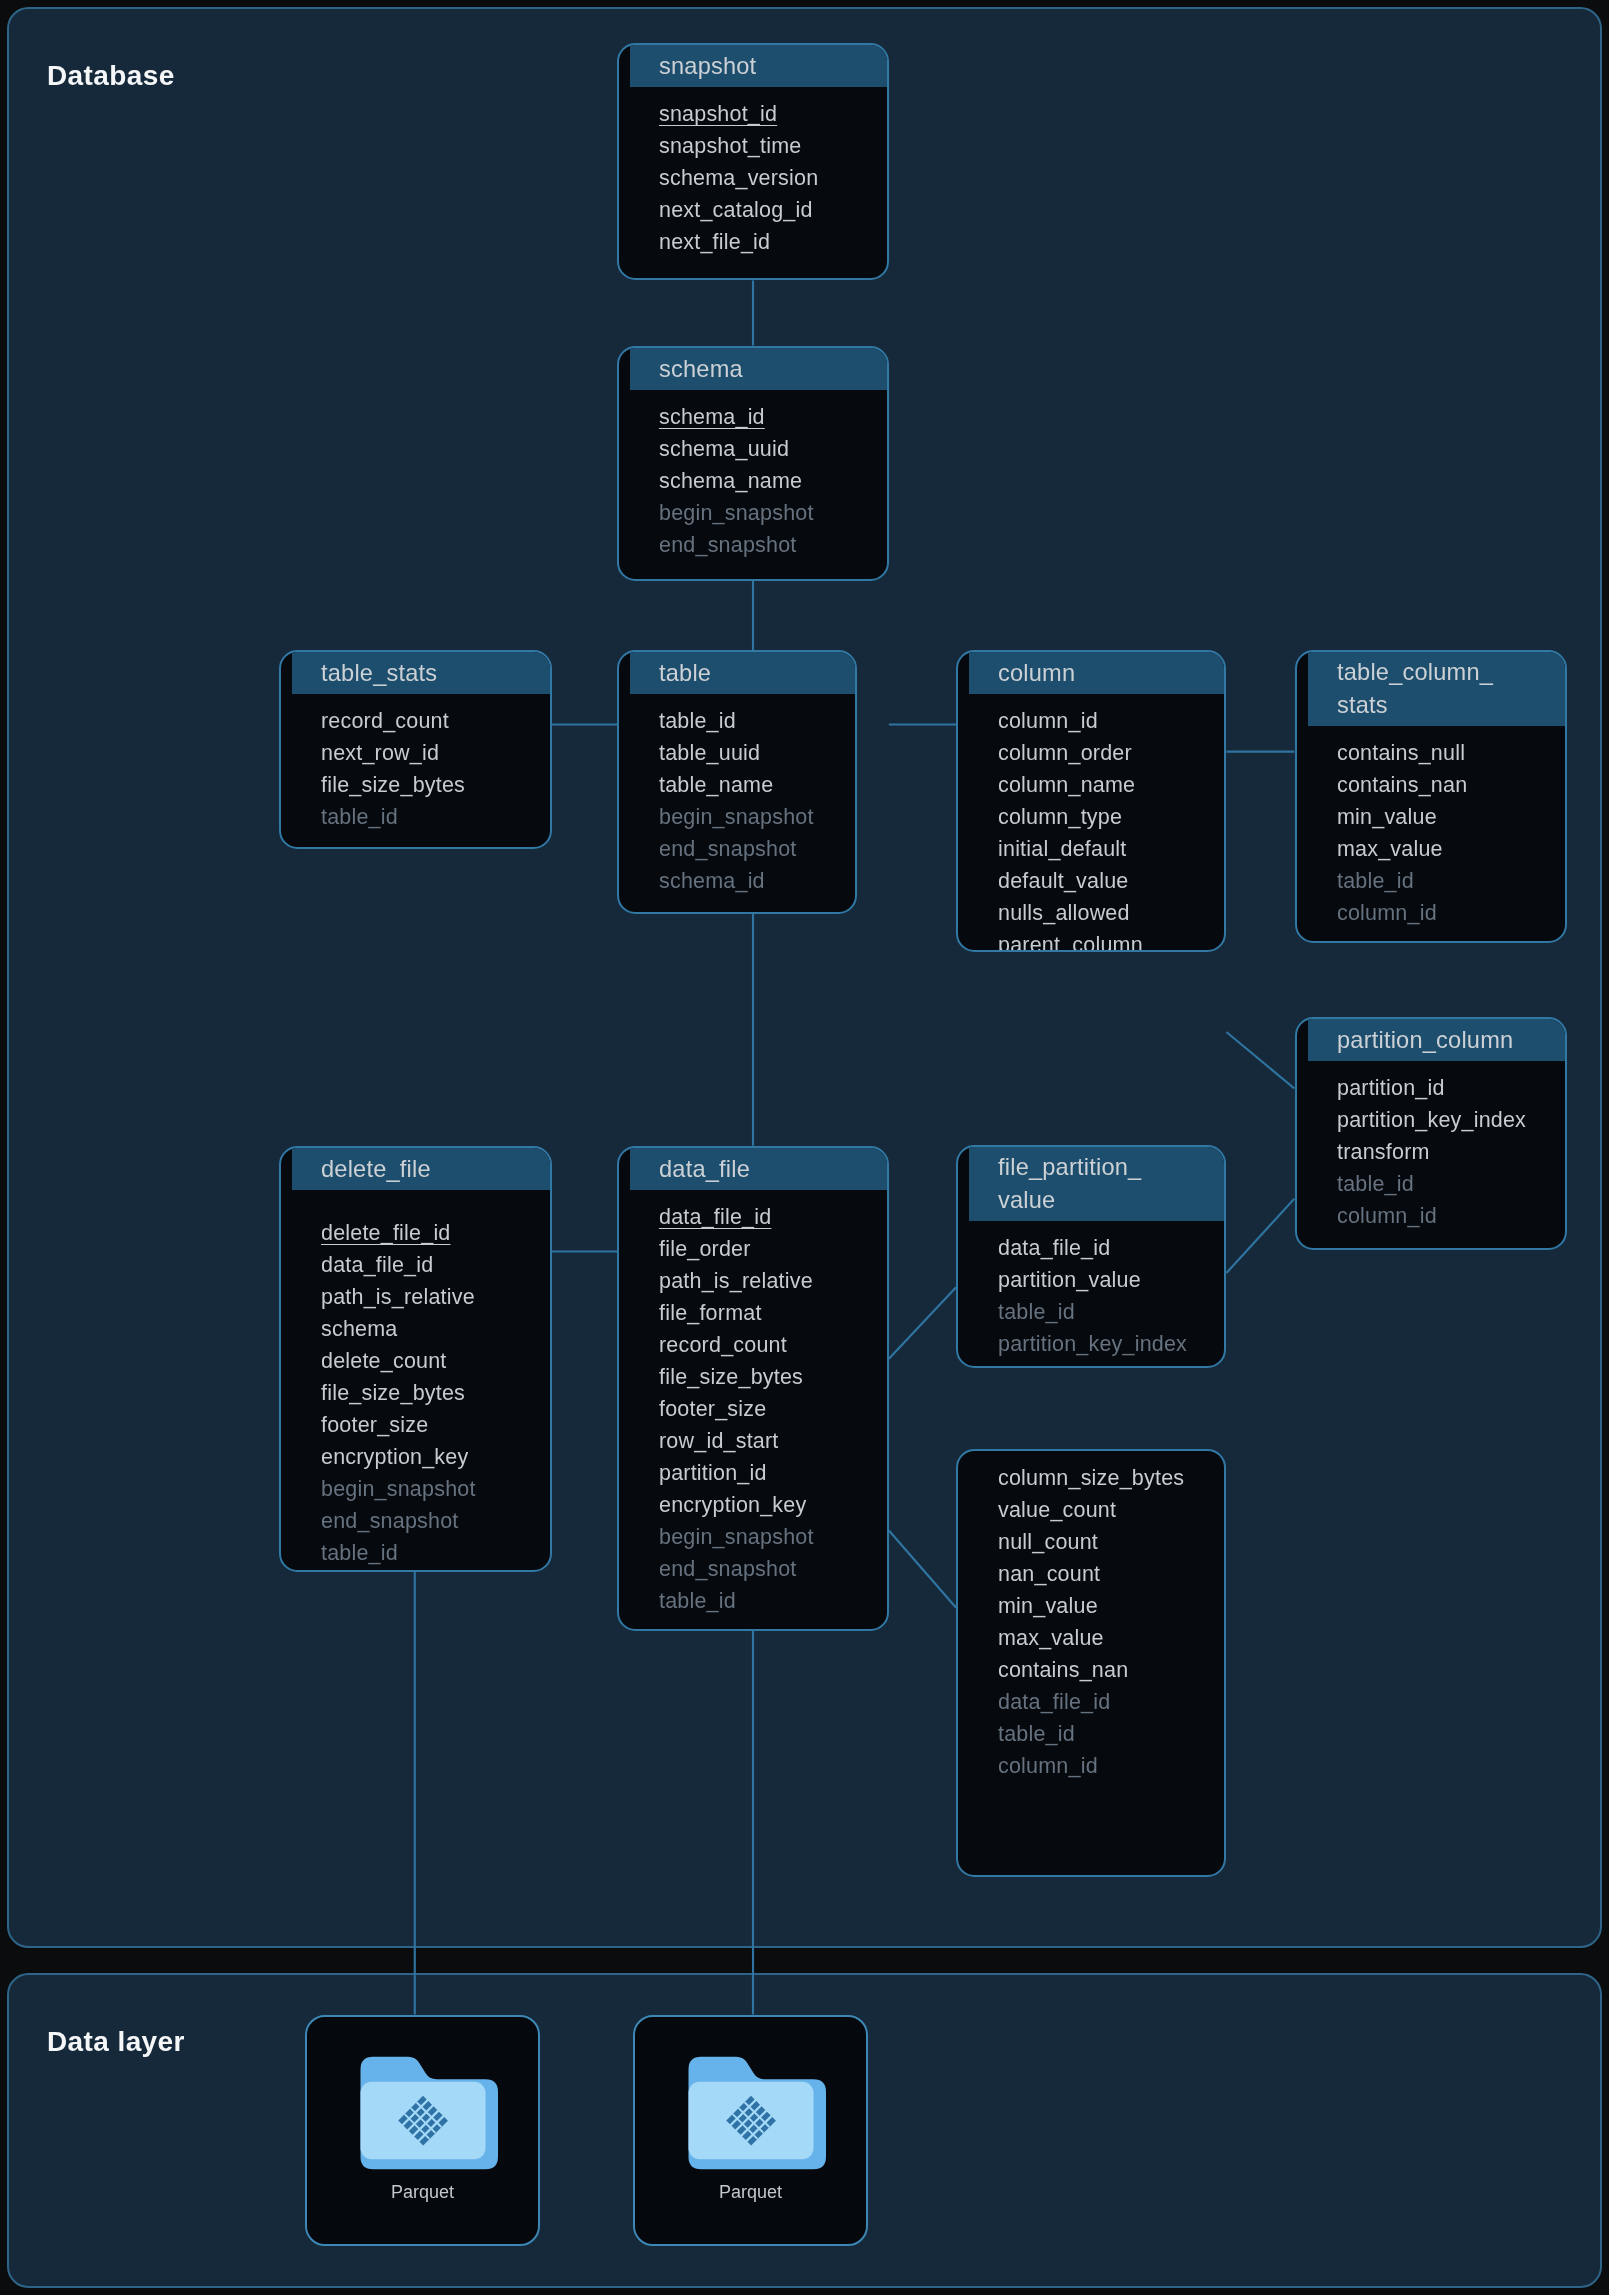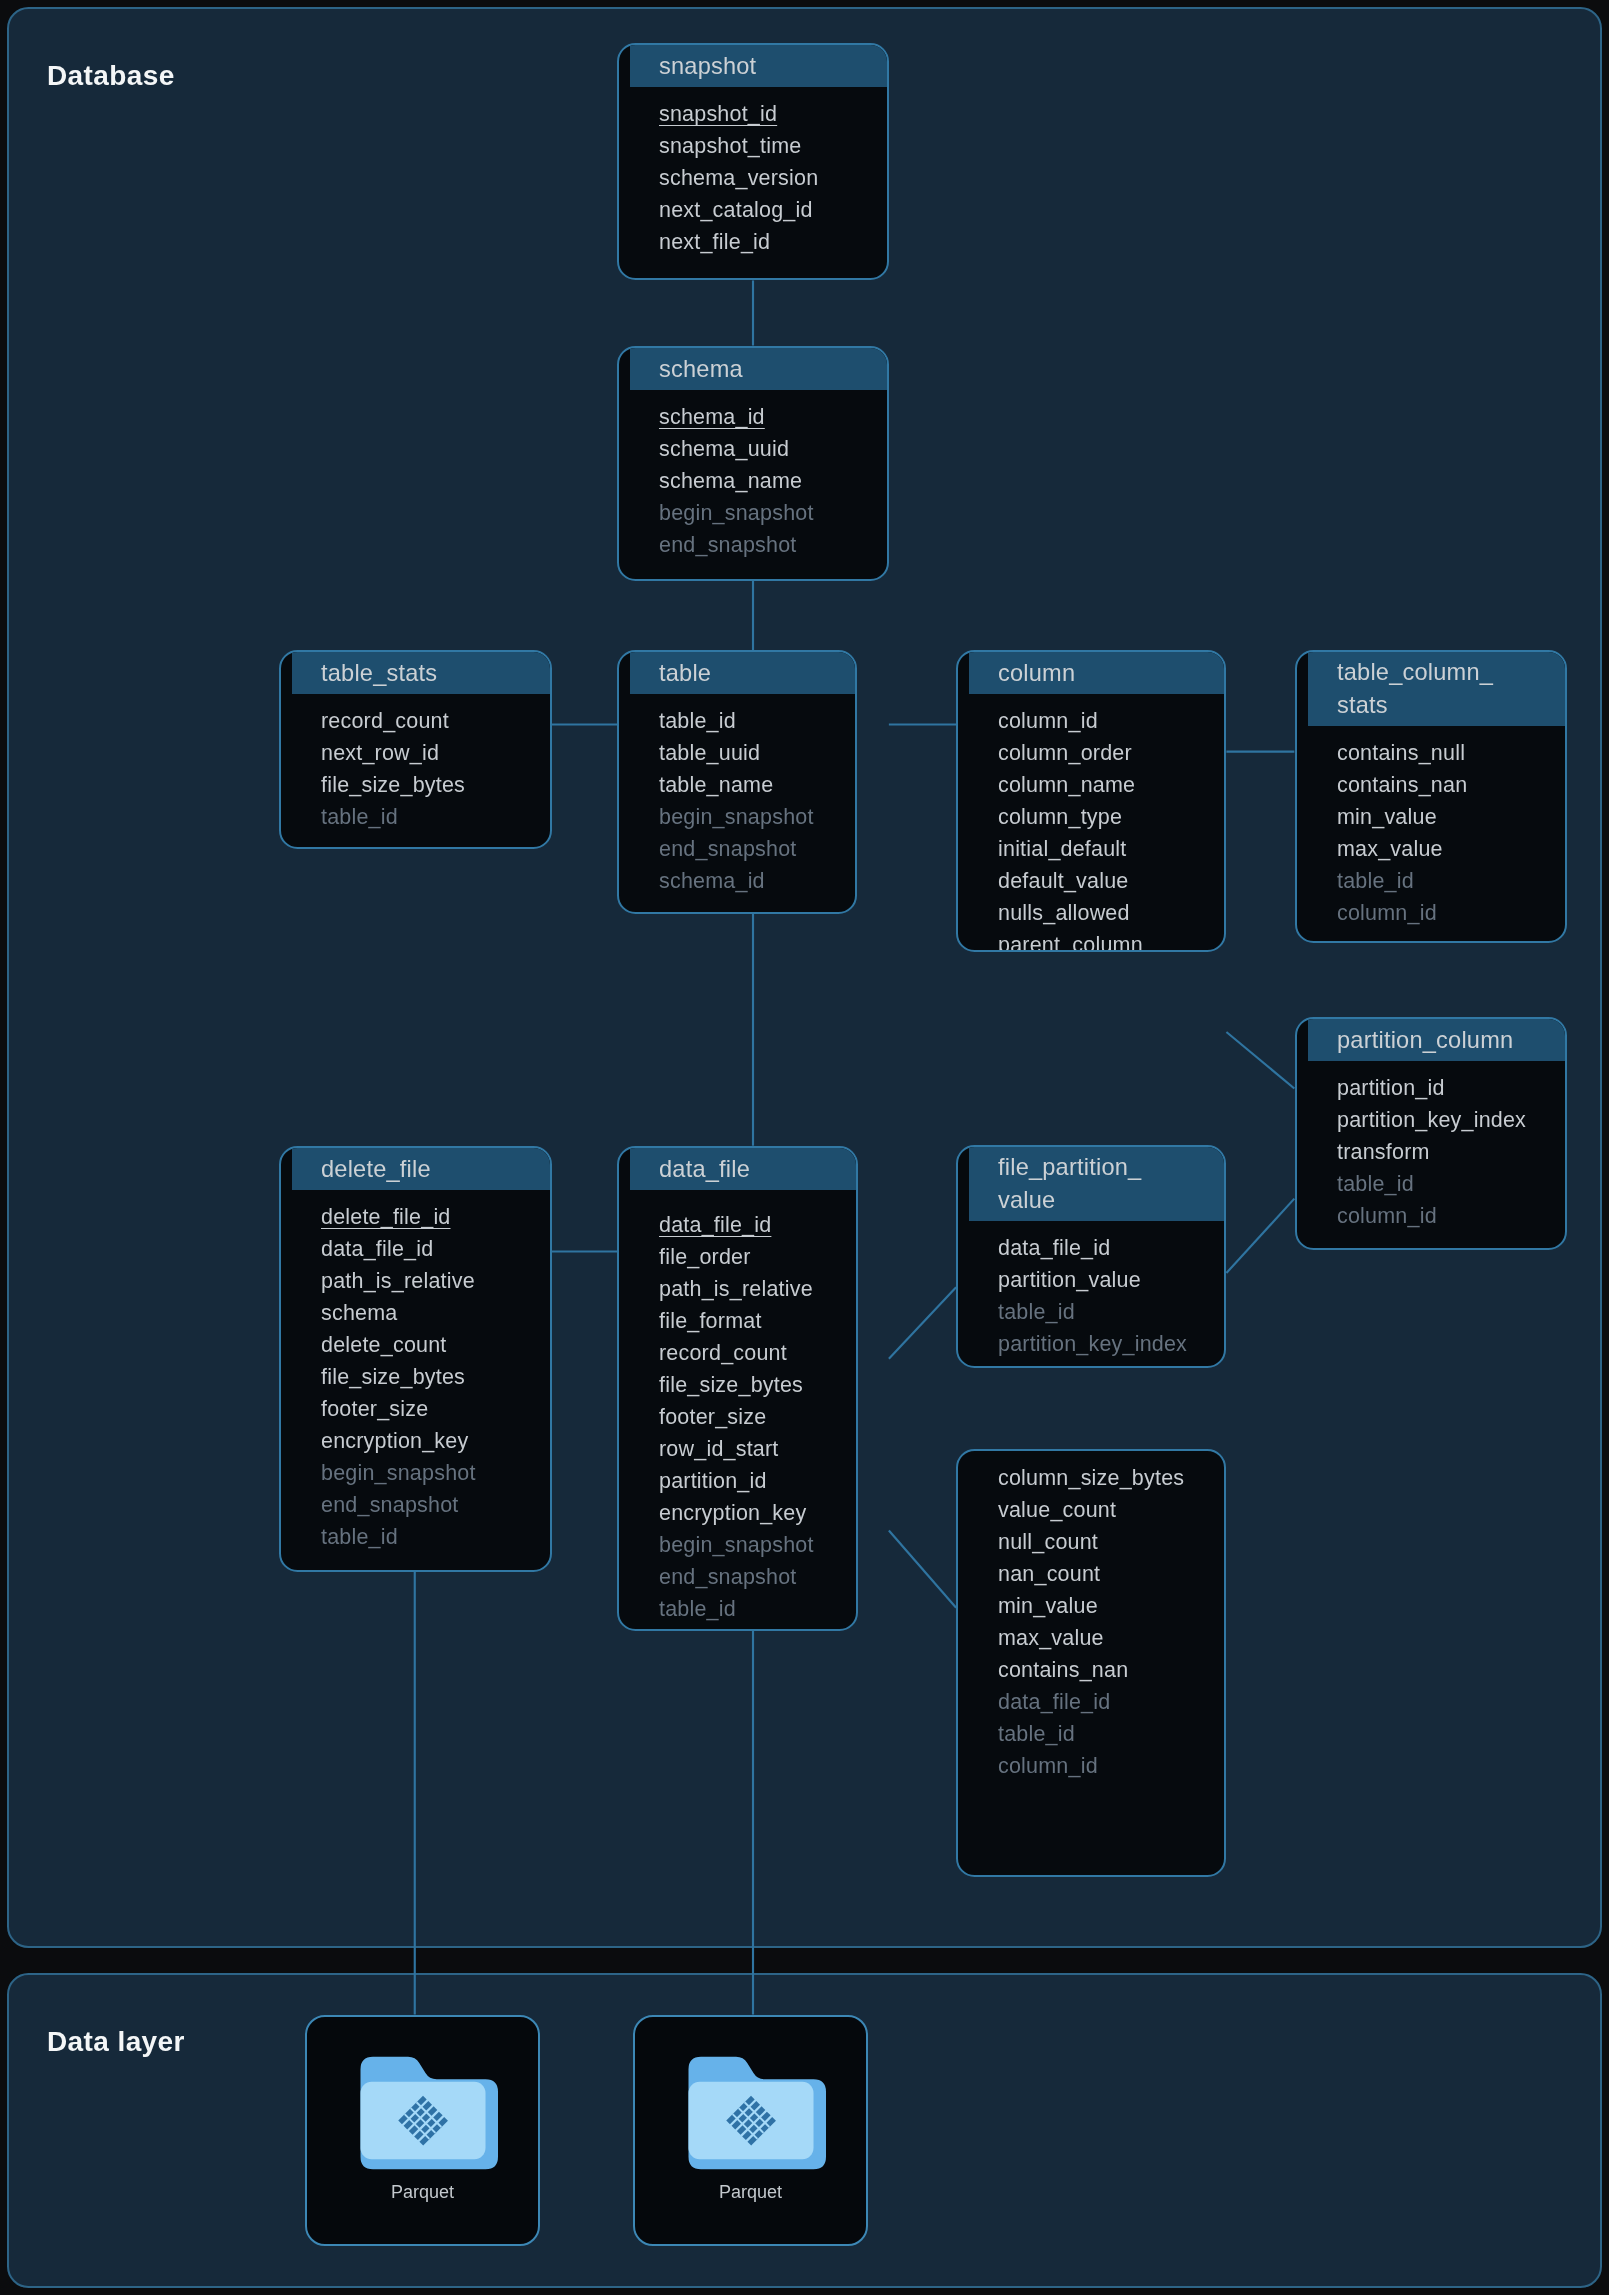--- a/index.html
+++ b/index.html
@@ -135,39 +135,39 @@
         <div>partition_column</div>
       </div>
       <div class="body">
         <div class="row">partition_id</div>
         <div class="row">partition_key_index</div>
         <div class="row">transform</div>
         <div class="row dim">table_id</div>
         <div class="row dim">column_id</div>
       </div>
     </div>
-  <div class="entity" style="left:279px;top:1146px;width:273px;height:426px;">
+  <div class="entity" style="left:279px;top:1146px;width:273px;height:426px;gap:16px;">
       <div class="hdr">
         <div>delete_file</div>
       </div>
       <div class="body">
         <div class="row pk">delete_file_id</div>
         <div class="row">data_file_id</div>
         <div class="row">path_is_relative</div>
         <div class="row">schema</div>
         <div class="row">delete_count</div>
         <div class="row">file_size_bytes</div>
         <div class="row">footer_size</div>
         <div class="row">encryption_key</div>
         <div class="row dim">begin_snapshot</div>
         <div class="row dim">end_snapshot</div>
         <div class="row dim">table_id</div>
       </div>
     </div>
-  <div class="entity" style="left:617px;top:1146px;width:241px;height:485px;gap:8px;">
+  <div class="entity" style="left:617px;top:1146px;width:272px;height:485px;">
       <div class="hdr">
         <div>data_file</div>
       </div>
       <div class="body">
         <div class="row pk">data_file_id</div>
         <div class="row">file_order</div>
         <div class="row">path_is_relative</div>
         <div class="row">file_format</div>
         <div class="row">record_count</div>
         <div class="row">file_size_bytes</div>

